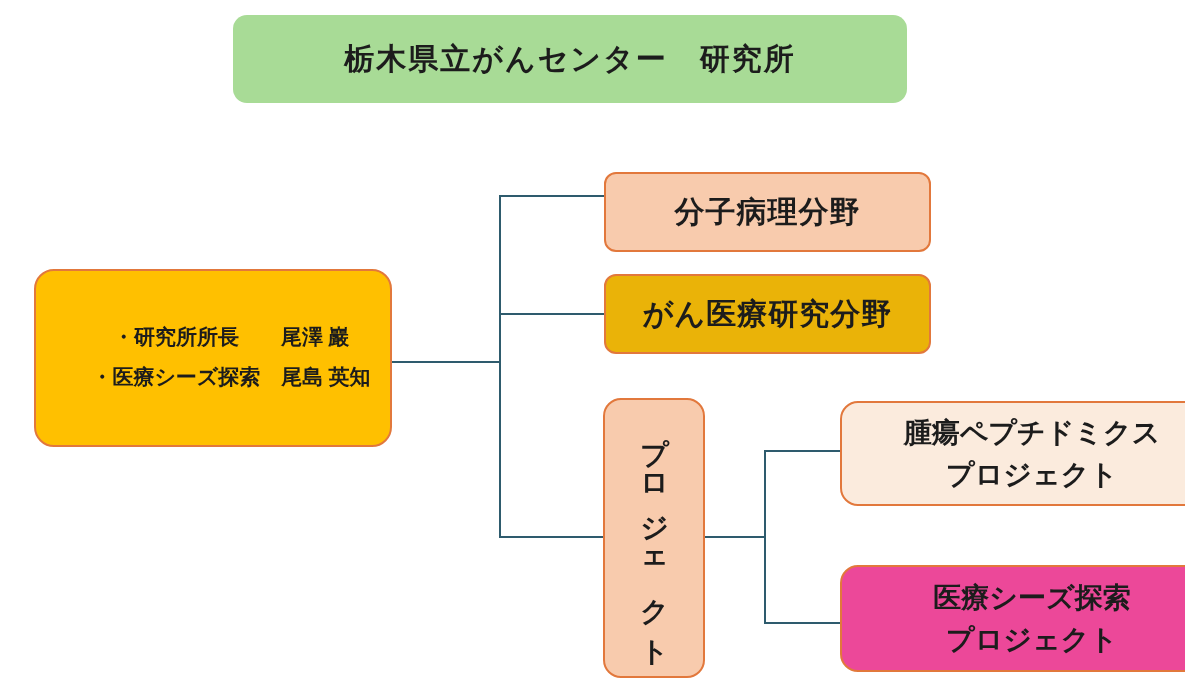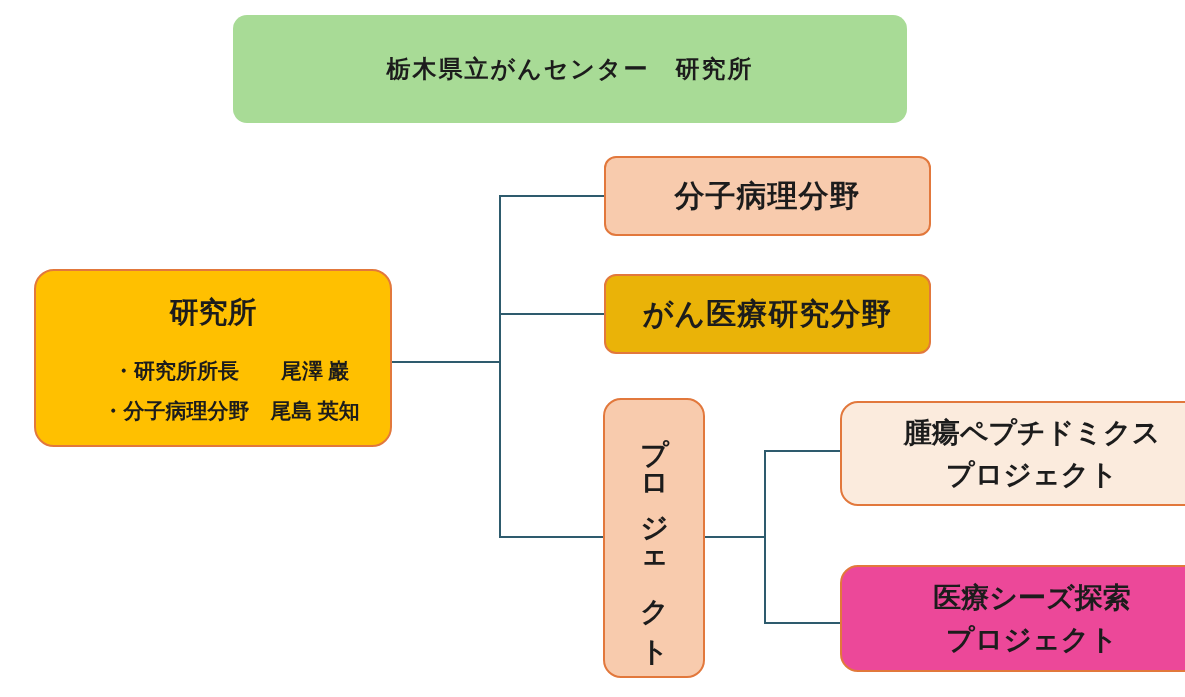--- a/index.html
+++ b/index.html
@@ -15,23 +15,23 @@
     position: absolute;
     box-sizing: border-box;
     display: flex;
     align-items: center;
     justify-content: center;
     text-align: center;
     font-weight: bold;
     color: #1c1c1c;
   }
   .title-box {
-    left: 233px; top: 15px; width: 674px; height: 108px;
+    left: 233px; top: 15px; width: 674px; height: 88px;
     border-radius: 14px;
-    font-size: 24px;
+    font-size: 30px;
     letter-spacing: 2px;
   }
   .institute-box {
     left: 34px; top: 269px; width: 358px; height: 178px;
     border-radius: 20px;
     border-style: solid; border-width: 2.5px;
     flex-direction: column;
     align-items: stretch;
     justify-content: flex-start;
     padding-top: 24px;
@@ -53,21 +53,21 @@
     font-weight: bold;
     white-space: pre;
   }
   .division-box {
     width: 327px; height: 80px;
     border-radius: 12px;
     border-style: solid; border-width: 2.5px;
     font-size: 30px;
     letter-spacing: 1px;
   }
-  .division-1 { left: 604px; top: 156px; font-family: Liberation Serif, serif; }
+  .division-1 { left: 604px; top: 172px; font-family: Liberation Serif, serif; }
   .division-2 { left: 604px; top: 274px; }
   .project-group-box {
     left: 603px; top: 398px; width: 102px; height: 280px;
     border-radius: 18px;
     border-style: solid; border-width: 2.5px;
     font-size: 28px;
   }
   .vertical-text {
     writing-mode: vertical-rl;
     text-orientation: upright;
@@ -108,24 +108,23 @@
   <div class="connector conn-b" style="background-color: rgb(46, 91, 109);"></div>
   <div class="connector conn-c" style="background-color: rgb(46, 91, 109);"></div>
   <div class="connector conn-d" style="background-color: rgb(46, 91, 109);"></div>
   <div class="connector conn-e" style="background-color: rgb(46, 91, 109);"></div>
   <div class="connector conn-f" style="background-color: rgb(46, 91, 109);"></div>
   <div class="connector conn-g" style="background-color: rgb(46, 91, 109);"></div>
   <div class="connector conn-h" style="background-color: rgb(46, 91, 109);"></div>
   <div class="connector conn-i" style="background-color: rgb(46, 91, 109);"></div>
 
   <div class="box institute-box" style="background-color: rgb(255, 192, 0); border-color: rgb(226, 120, 60);">
-    <div class="institute-title">研究所</div>
     <div class="institute-members">
       <div class="institute-member">・研究所所長　　尾澤 巖</div>
-      <div class="institute-member">・分子病理分野　尾島 英知</div>
+      <div class="institute-member">・医療シーズ探索　尾島 英知</div>
     </div>
   </div>
 
   <div class="box division-box division-1" style="background-color: rgb(248, 203, 173); border-color: rgb(226, 120, 60);">
     <span>分子病理分野</span>
   </div>
 
   <div class="box division-box division-2" style="background-color: #eab308; border-color: rgb(226, 120, 60);">
     <span>がん医療研究分野</span>
   </div>

